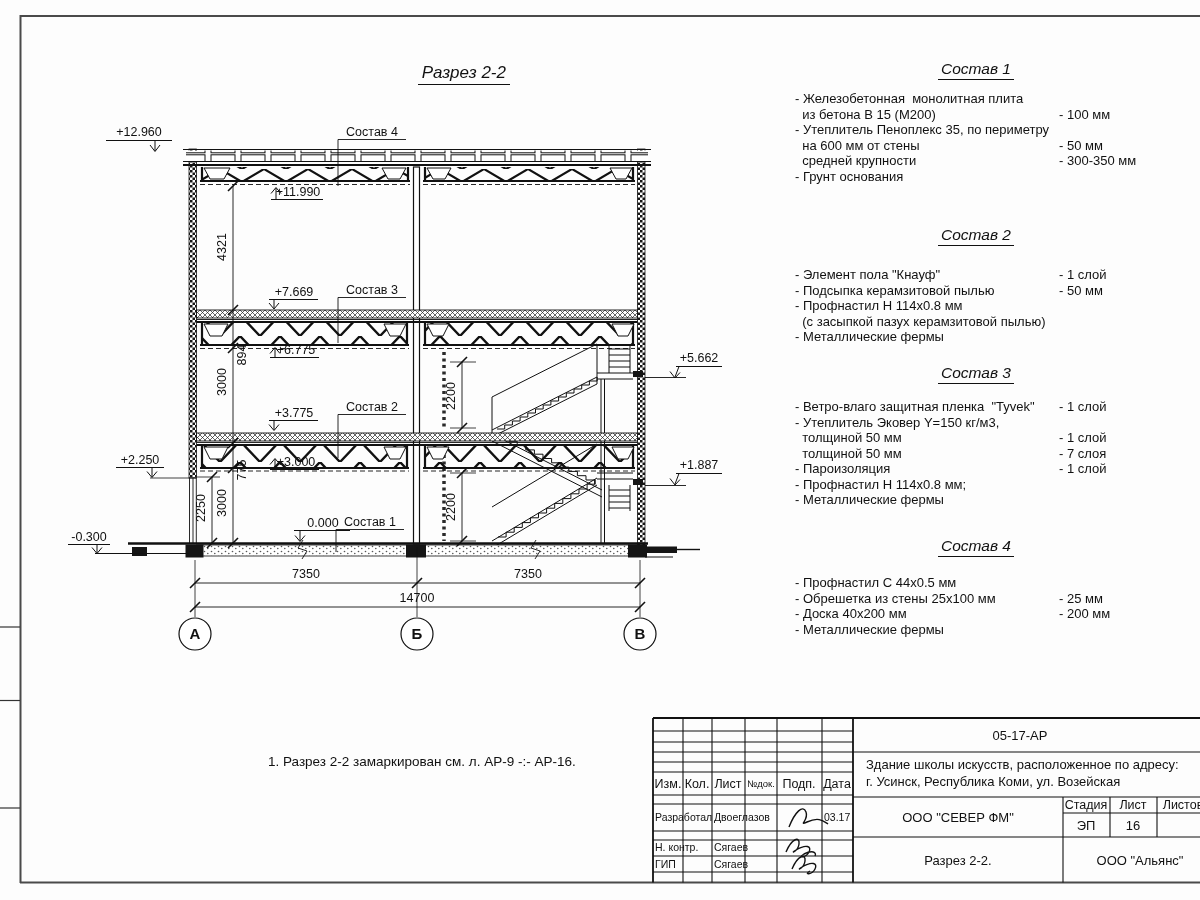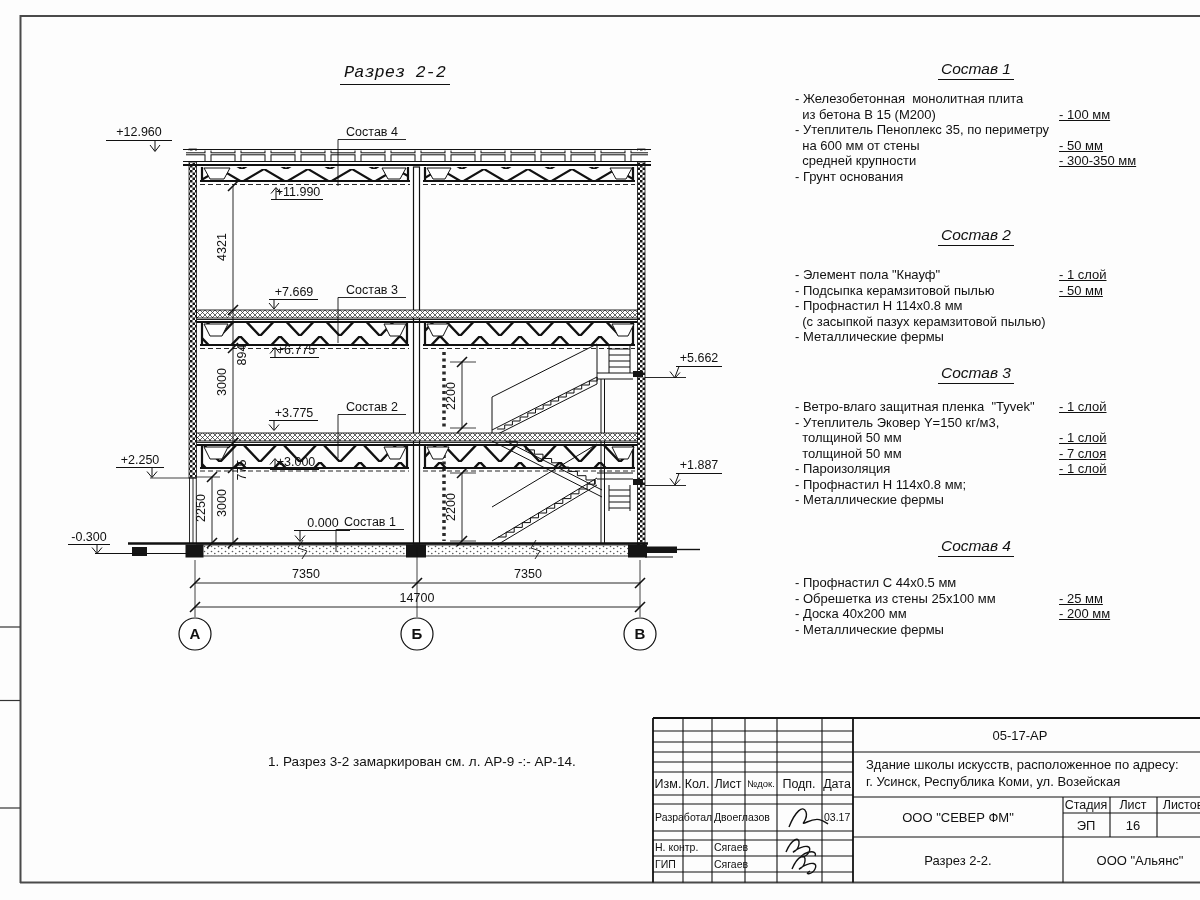--- a/index.html
+++ b/index.html
@@ -8,29 +8,29 @@
   svg{position:absolute;left:0;top:0;}
   svg text{font-family:"Liberation Sans", sans-serif;fill:#111;}
   .dt{font-size:12.5px;}
   .axl{font-size:15px;font-weight:bold;}
   .tbl{font-size:12.5px;}
   .tbs{font-size:10.5px;}
   .tbxs{font-size:9.5px;}
   .tbm{font-size:13px;}
   
   .abs{position:absolute;}
-  #main-title{left:340px;top:63px;width:170px;text-align:left;font-size:17px;font-style:italic;font-family:Liberation Mono, monospace;}
+  #main-title{left:340px;top:63px;width:170px;text-align:right;font-size:17px;font-style:italic;}
   #main-title span{border-bottom:1.4px solid #111;padding:0 4px 2px 4px;}
   .spectitle{position:absolute;left:900px;width:152px;text-align:center;
              font-size:15.5px;font-style:italic;}
   .spectitle span{border-bottom:1.3px solid #111;padding:0 3px 2px 3px;}
   .spec{position:absolute;left:795px;width:362px;font-size:13px;}
   .srow{position:relative;height:15.5px;white-space:pre;}
   .st{position:absolute;left:0;}
-  .sv{position:absolute;left:264px;text-decoration:underline;}
+  .sv{position:absolute;left:264px;}
   #note{left:268px;top:754px;font-size:13.5px;}
 </style>
 </head>
 <body>
 
 <div id="sheet">
 
 <svg width="1200" height="900" viewBox="0 0 1200 900">
   <defs>
     <pattern id="checker" width="5" height="5" patternUnits="userSpaceOnUse">
@@ -427,15 +427,15 @@
 </div>
 
 <div class="abs spectitle" style="top:537px"><span>Состав 4</span></div>
 <div class="abs spec" style="top:575px">
   <div class="srow"><span class="st">- Профнастил С 44х0.5 мм</span><span class="sv"></span></div>
   <div class="srow"><span class="st">- Обрешетка из стены 25х100 мм</span><span class="sv">- 25 мм</span></div>
   <div class="srow"><span class="st">- Доска 40х200 мм</span><span class="sv">- 200 мм</span></div>
   <div class="srow"><span class="st">- Металлические фермы</span><span class="sv"></span></div>
 </div>
 
-<div class="abs" id="note">1. Разрез 3-2 замаркирован см. л. АР-9 -:- АР-14.</div>
+<div class="abs" id="note">1. Разрез 2-2 замаркирован см. л. АР-9 -:- АР-16.</div>
 
 </div>
 
 </body></html>

